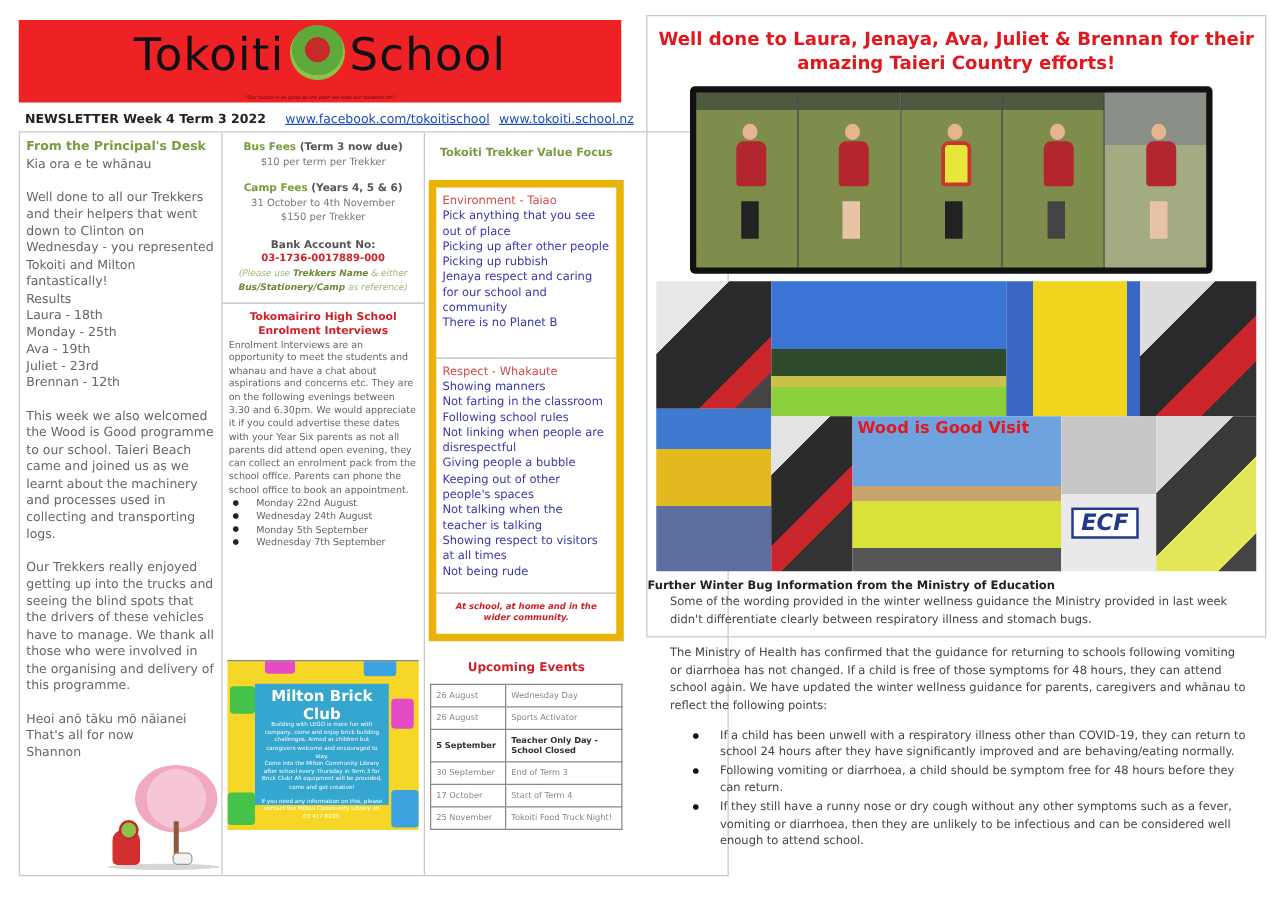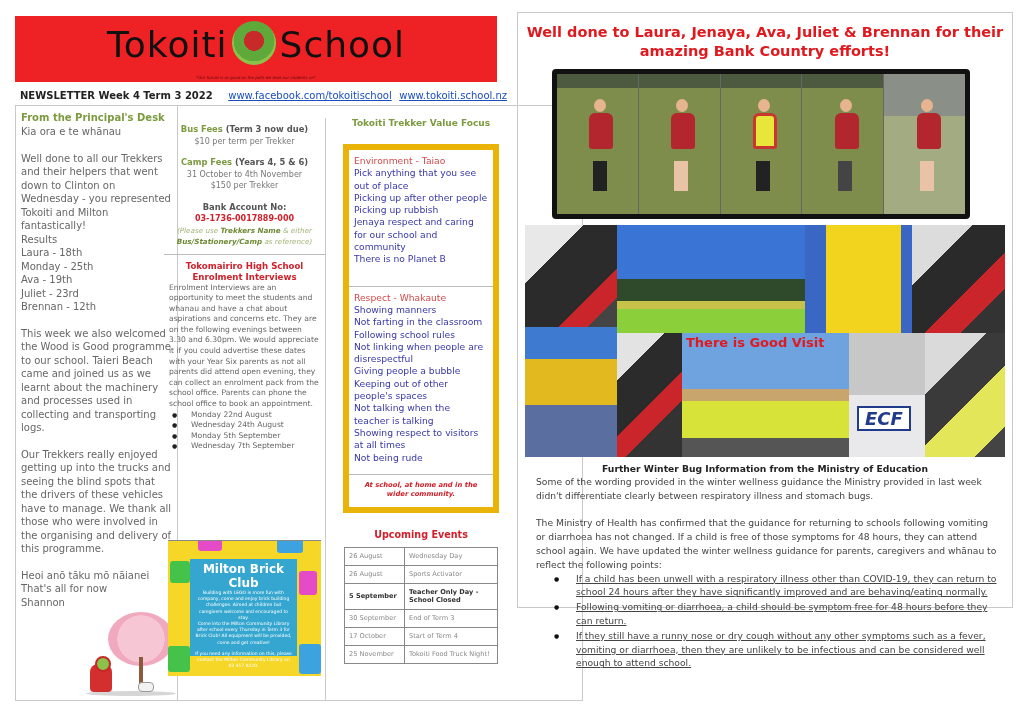--- a/index.html
+++ b/index.html
@@ -11,21 +11,21 @@
   .banner-title { position: absolute; left: 0; right: 0; top: 8px; text-align: center; font-family: "DejaVu Sans", sans-serif; font-size: 36px; color: #111; letter-spacing: 1px; }
   .banner-title .mascot { display: inline-block; width: 44px; height: 44px; border-radius: 50%; background: radial-gradient(circle at 50% 45%, #c82a2a 0 30%, #5fa83a 31% 62%, #8bc34a 63% 100%); vertical-align: middle; margin: 0 4px; position: relative; top: -4px; }
   .banner-tag { position: absolute; left: 0; right: 0; bottom: 2px; text-align: center; font-size: 4px; font-style: italic; color: #5a1010; }
 
   .newsline { position: absolute; left: 20px; top: 90px; font-size: 10px; color: #222; font-weight: bold; white-space: nowrap; }
   .newsline a { color: #1a4dbd; text-decoration: underline; font-weight: normal; margin-left: 12px; }
 
   .grid { position: absolute; left: 15px; top: 105px; width: 568px; height: 596px; border: 1px solid #c9c9c9; }
   .col { position: absolute; top: 0; bottom: 0; border-right: 1px solid #c9c9c9; }
   .col1 { left: 0; width: 162px; padding: 6px 5px; }
-  .col2 { left: 148px; width: 162px; padding: 6px 5px; margin-top: 12px; }
+  .col2 { left: 162px; width: 162px; padding: 6px 5px; }
   .col3 { left: 324px; width: 162px; border-right: none; padding: 6px 4px; }
 
   .col1 h3 { font-size: 10px; color: #7c9a3f; font-weight: bold; margin-bottom: 2px; }
   .col1 p { font-size: 10px; line-height: 13.5px; color: #666; }
   .col1 .gap { height: 13px; }
 
   .tree { position: absolute; left: 70px; bottom: 4px; width: 90px; height: 84px; }
   .tree .crown { position: absolute; right: 2px; top: 0; width: 66px; height: 54px; border-radius: 50%; background: radial-gradient(circle, #f7c6d4 0 55%, #f1a9bf 56% 100%); }
   .tree .trunk { position: absolute; right: 33px; top: 45px; width: 4px; height: 32px; background: #8a5b3a; }
   .tree .kid { position: absolute; left: 4px; bottom: 4px; width: 22px; height: 28px; border-radius: 8px 8px 4px 4px; background: #d32f2f; }
@@ -59,39 +59,39 @@
   .vf-sec .h { color: #d34a4a; }
   .vf-sec + .vf-sec { border-top: 1px solid #bbb; }
   .vf-foot { border-top: 1px solid #bbb; text-align: center; font-size: 6.8px; line-height: 9px; color: #d0202a; font-weight: bold; font-style: italic; padding: 6px 10px 8px; }
   .ev-title { text-align: center; color: #d0202a; font-weight: bold; font-size: 9.6px; margin: 12px 0 7px; }
   table.ev { width: 100%; border-collapse: collapse; font-size: 6.6px; color: #888; }
   table.ev td { border: 1px solid #888; padding: 4px 4px; height: 18px; vertical-align: middle; }
   table.ev td:first-child { width: 60px; }
   table.ev tr.bold td { color: #333; font-weight: bold; height: 26px; }
 
   
-  .rpage { position: absolute; left: 517px; top: 12px; width: 496px; height: 596px; border: 1px solid #c9c9c9; }
+  .rpage { position: absolute; left: 517px; top: 12px; width: 496px; height: 498px; border: 1px solid #c9c9c9; }
   .r-head { position: absolute; left: 0; right: 0; top: 10px; text-align: center; color: #e0191f; font-weight: bold; font-size: 14.5px; line-height: 19px; font-family: "DejaVu Sans", sans-serif; }
   .xc-frame { position: absolute; left: 34px; top: 56px; width: 418px; height: 150px; background: #111; border-radius: 4px; padding: 5px; display: flex; gap: 0; }
   .xc-photo { flex: 1; position: relative; background: linear-gradient(#4d5a3f 0 10%, #7f8d4c 10% 100%); border-right: 1px solid #666; overflow: hidden; }
   .xc-photo:last-child { border-right: none; background: linear-gradient(#8a8f88 0 30%, #a3ab82 30% 100%); }
   .xc-photo .runner { position: absolute; left: 40%; top: 28%; width: 24px; height: 36px; background: #b3262d; border-radius: 6px 6px 3px 3px; }
   .xc-photo .runner.vest { background: #e8e63a; border: 3px solid #c8372f; }
   .xc-photo .legs { position: absolute; left: 44%; top: 62%; width: 14px; height: 30px; background: #222; }
   .xc-photo .head { position: absolute; left: 46%; top: 18%; width: 12px; height: 13px; border-radius: 50%; background: #e6b48f; }
 
   .wood { position: absolute; left: 7px; top: 212px; width: 480px; height: 232px; }
   .wp { position: absolute; overflow: hidden; }
   .wood-label { position: absolute; left: 161px; top: 110px; color: #e0191f; font-weight: bold; font-size: 13px; white-space: nowrap; font-family: "DejaVu Sans", sans-serif; }
   .ecf { position: absolute; left: 8px; bottom: 26px; background: #fff; color: #223a8a; font-weight: bold; font-size: 18px; padding: 0 6px; border: 2px solid #223a8a; font-style: italic; }
 
-  .wb-title { position: absolute; left: 0; right: 0; top: 450px; text-align: center; font-weight: bold; color: #222; font-size: 9.2px; }
+  .wb-title { position: absolute; left: 0; right: 0; top: 450px; font-weight: bold; color: #222; font-size: 9.2px; }
   .wb-body { position: absolute; left: 18px; right: 14px; top: 462px; font-size: 9.2px; line-height: 13.8px; color: #444; }
   .wb-body .gap { height: 13.8px; }
-  .wb-body ul { list-style: none; margin-top: 0; text-decoration: underline; }
+  .wb-body ul { list-style: none; margin-top: 10px; }
   .wb-body li { position: relative; padding-left: 40px; margin-bottom: 1px; }
   .wb-body li:before { content: "\25CF"; position: absolute; left: 18px; font-size: 6px; color: #111; }
 </style>
 </head>
 <body>
 
 <div class="banner">
   <div class="banner-title">
     <span>Tokoiti</span><span class="mascot"></span><span>School</span>
   </div>
@@ -230,21 +230,21 @@
             <td>Tokoiti Food Truck Night!</td>
           </tr>
     </tbody>
       </table>
   </div>
 </div>
 
 <div class="rpage">
   <div class="r-head">
     <div>Well done to Laura, Jenaya, Ava, Juliet &amp; Brennan for their</div>
-    <div>amazing Bank Country efforts!</div>
+    <div>amazing Taieri Country efforts!</div>
   </div>
 
   <div class="xc-frame">
     <div class="xc-photo">
         <div class="head"></div>
         <div class="runner"></div>
         <div class="legs"></div>
       </div>
     <div class="xc-photo">
         <div class="head"></div>
@@ -273,21 +273,21 @@
     <div class="wp" style="left:92px;top:0;width:188px;height:108px;background:linear-gradient(#3a74d4 0 50%,#2e4a2a 50% 70%,#c9c24a 70% 78%,#8bcf3a 78%)"></div>
     <div class="wp" style="left:280px;top:0;width:107px;height:108px;background:linear-gradient(90deg,#3a66c4 0 20%,#f2d41f 20% 90%,#3a66c4 90%)"></div>
     <div class="wp" style="left:387px;top:0;width:93px;height:108px;background:linear-gradient(135deg,#dcdcdc 0 30%,#2a2a2a 30% 60%,#c9252a 60% 78%,#333 78%)"></div>
     <div class="wp" style="left:0;top:102px;width:92px;height:130px;background:linear-gradient(#3d7ad0 0 25%,#e2b91e 25% 60%,#5a6ea0 60%)"></div>
     <div class="wp" style="left:92px;top:108px;width:65px;height:124px;background:linear-gradient(135deg,#e3e3e3 0 25%,#2b2b2b 25% 55%,#c9252a 55% 70%,#333 70%)"></div>
     <div class="wp" style="left:157px;top:108px;width:167px;height:124px;background:linear-gradient(#6fa3e0 0 45%,#c9a56e 45% 55%,#d8e33a 55% 85%,#555 85%)"></div>
     <div class="wp" style="left:324px;top:108px;width:76px;height:124px;background:linear-gradient(#c7c7c7 0 50%,#e9e9ec 50%)">
       <div class="ecf">ECF</div>
     </div>
     <div class="wp" style="left:400px;top:108px;width:80px;height:124px;background:linear-gradient(135deg,#dadada 0 30%,#3a3a3a 30% 55%,#e4e65a 55% 85%,#444 85%)"></div>
-    <div class="wood-label">There is Good Visit</div>
+    <div class="wood-label">Wood is Good Visit</div>
   </div>
 
   <div class="wb-title">Further Winter Bug Information from the Ministry of Education</div>
   <div class="wb-body">
     <p>Some of the wording provided in the winter wellness guidance the Ministry  provided in last week didn't differentiate clearly between respiratory illness and stomach bugs.</p>
     <div class="gap"></div>
     <p>The Ministry of Health has confirmed that the guidance for returning to schools following vomiting or diarrhoea has not changed. If a child is free of those symptoms for 48 hours, they can attend school again. We have updated the winter wellness guidance for parents, caregivers and whānau to reflect the following points:</p>
     <ul>
       <li>If a child has been unwell with a respiratory illness other than COVID-19, they can return to school 24 hours after they have significantly improved and are behaving/eating normally.</li>
       <li>Following vomiting or diarrhoea, a child should be symptom free for 48 hours before they can return.</li>

